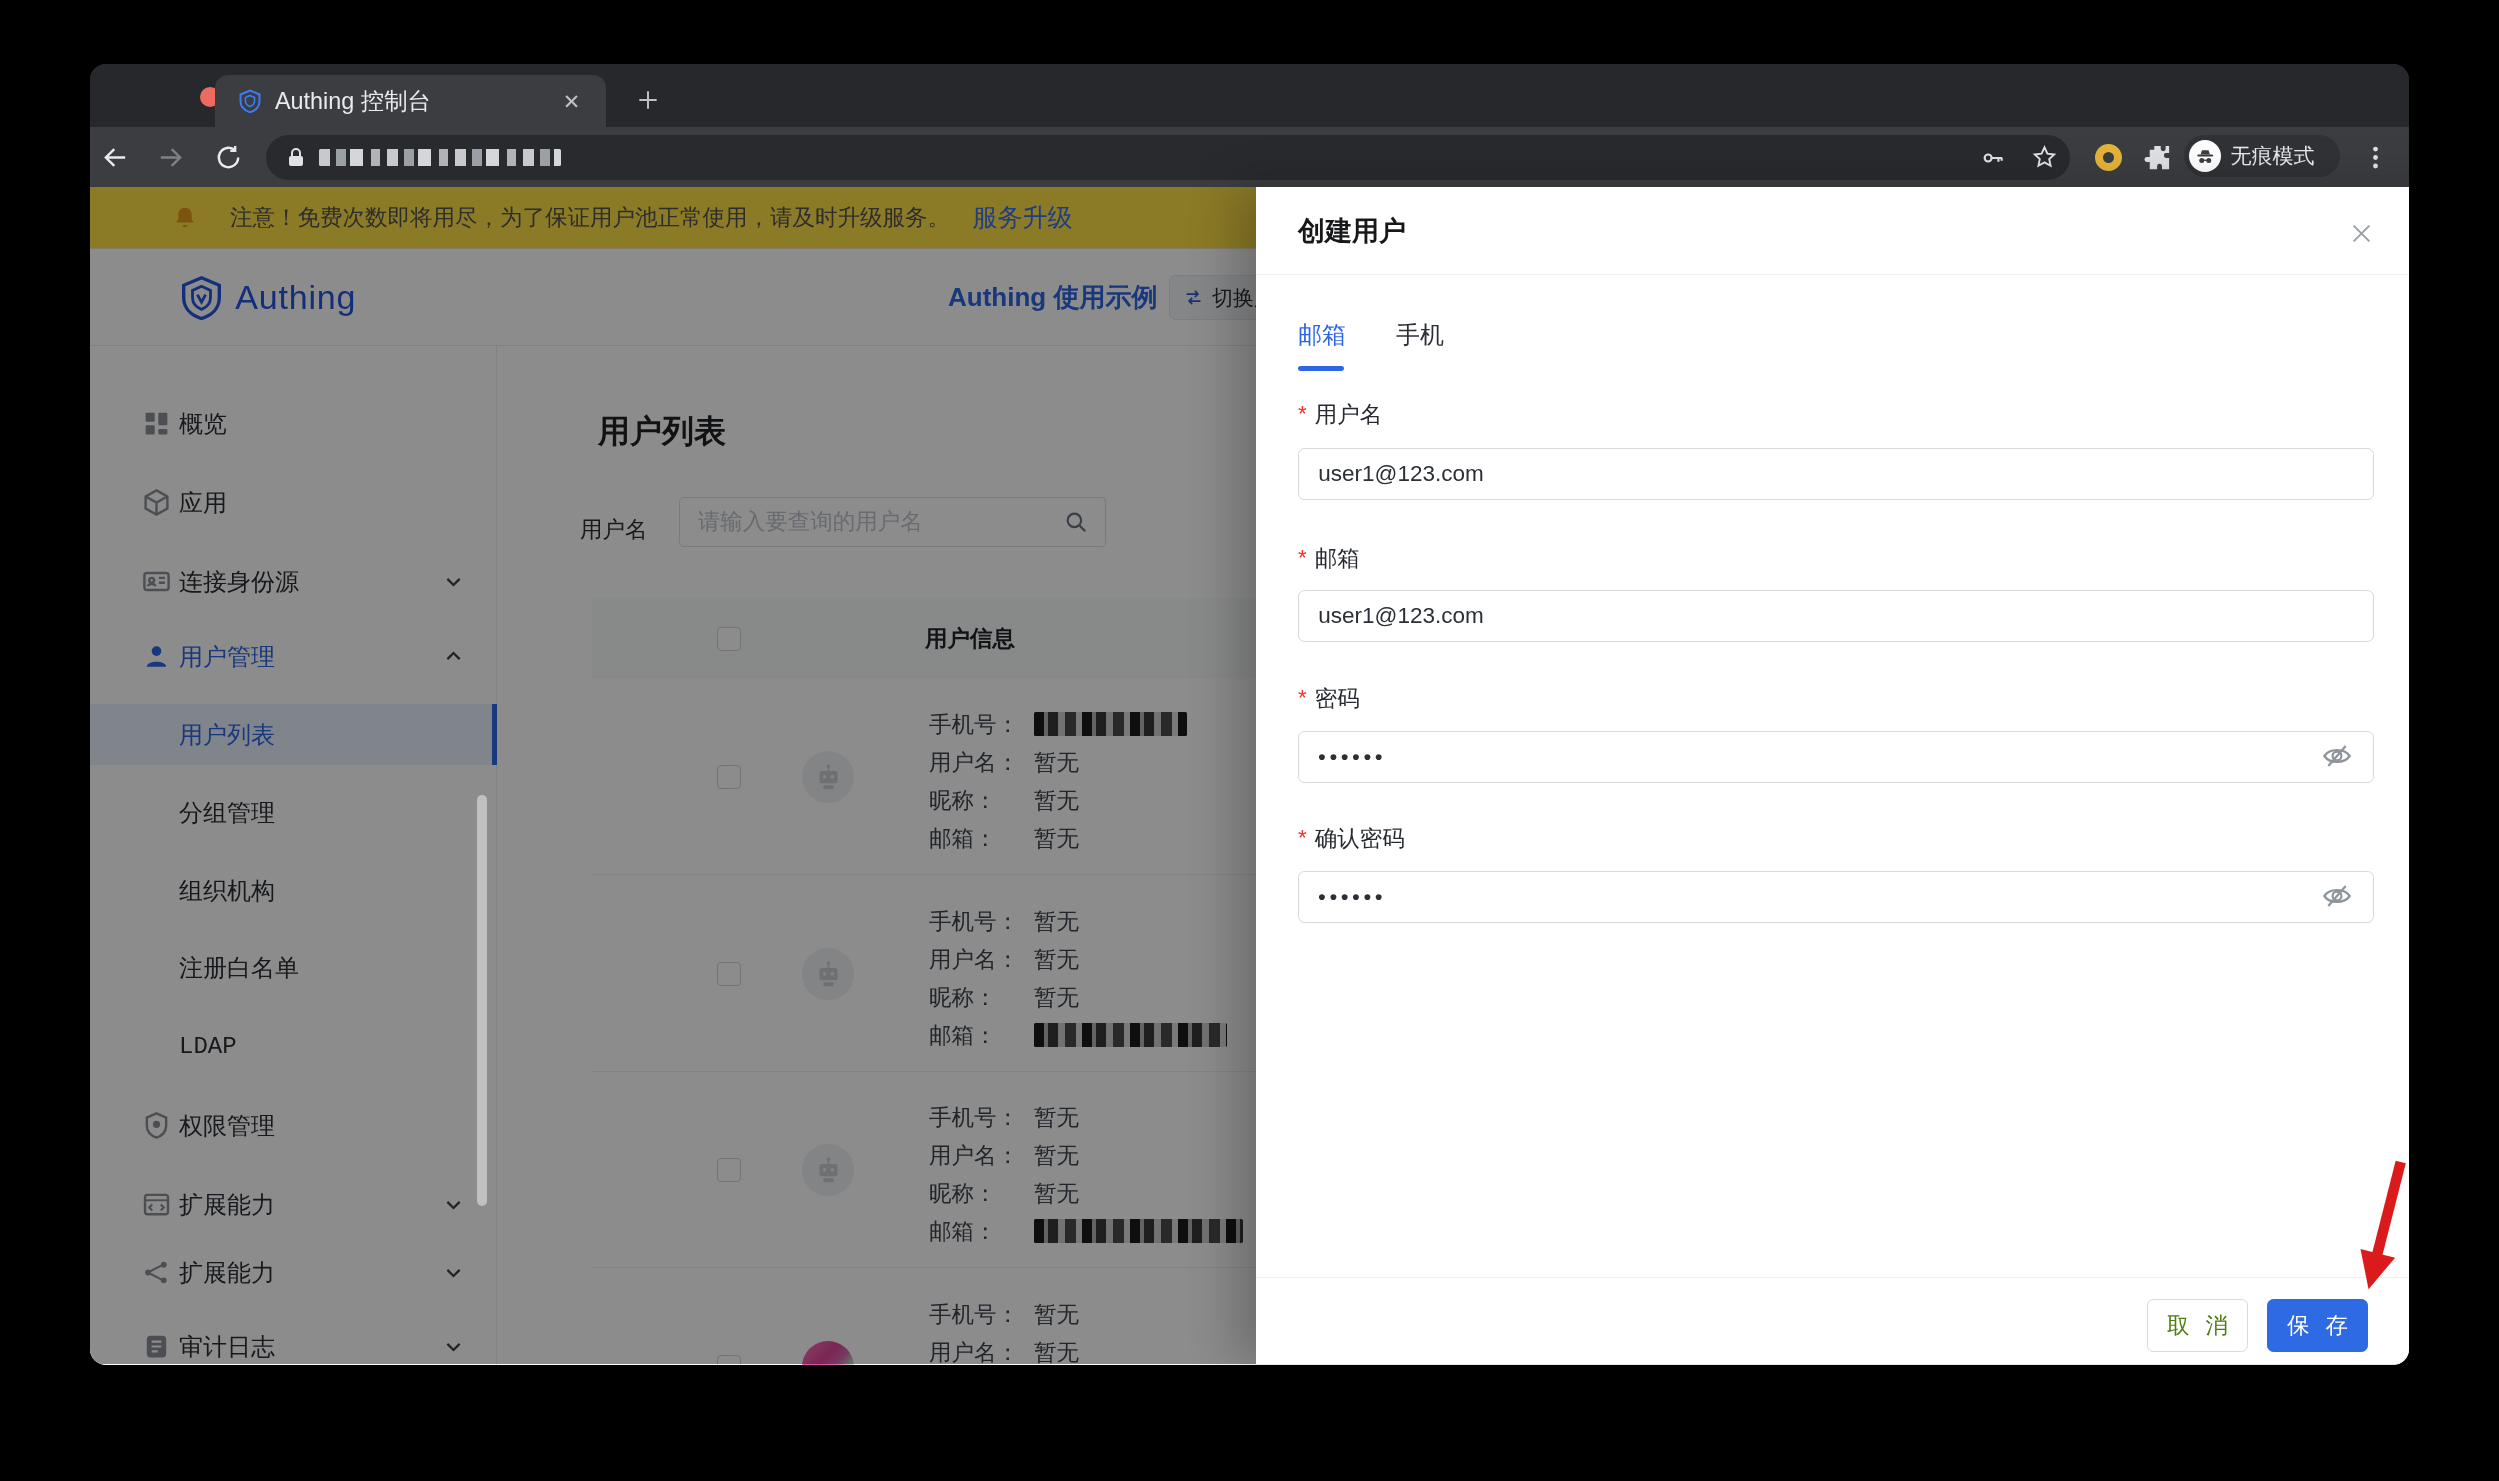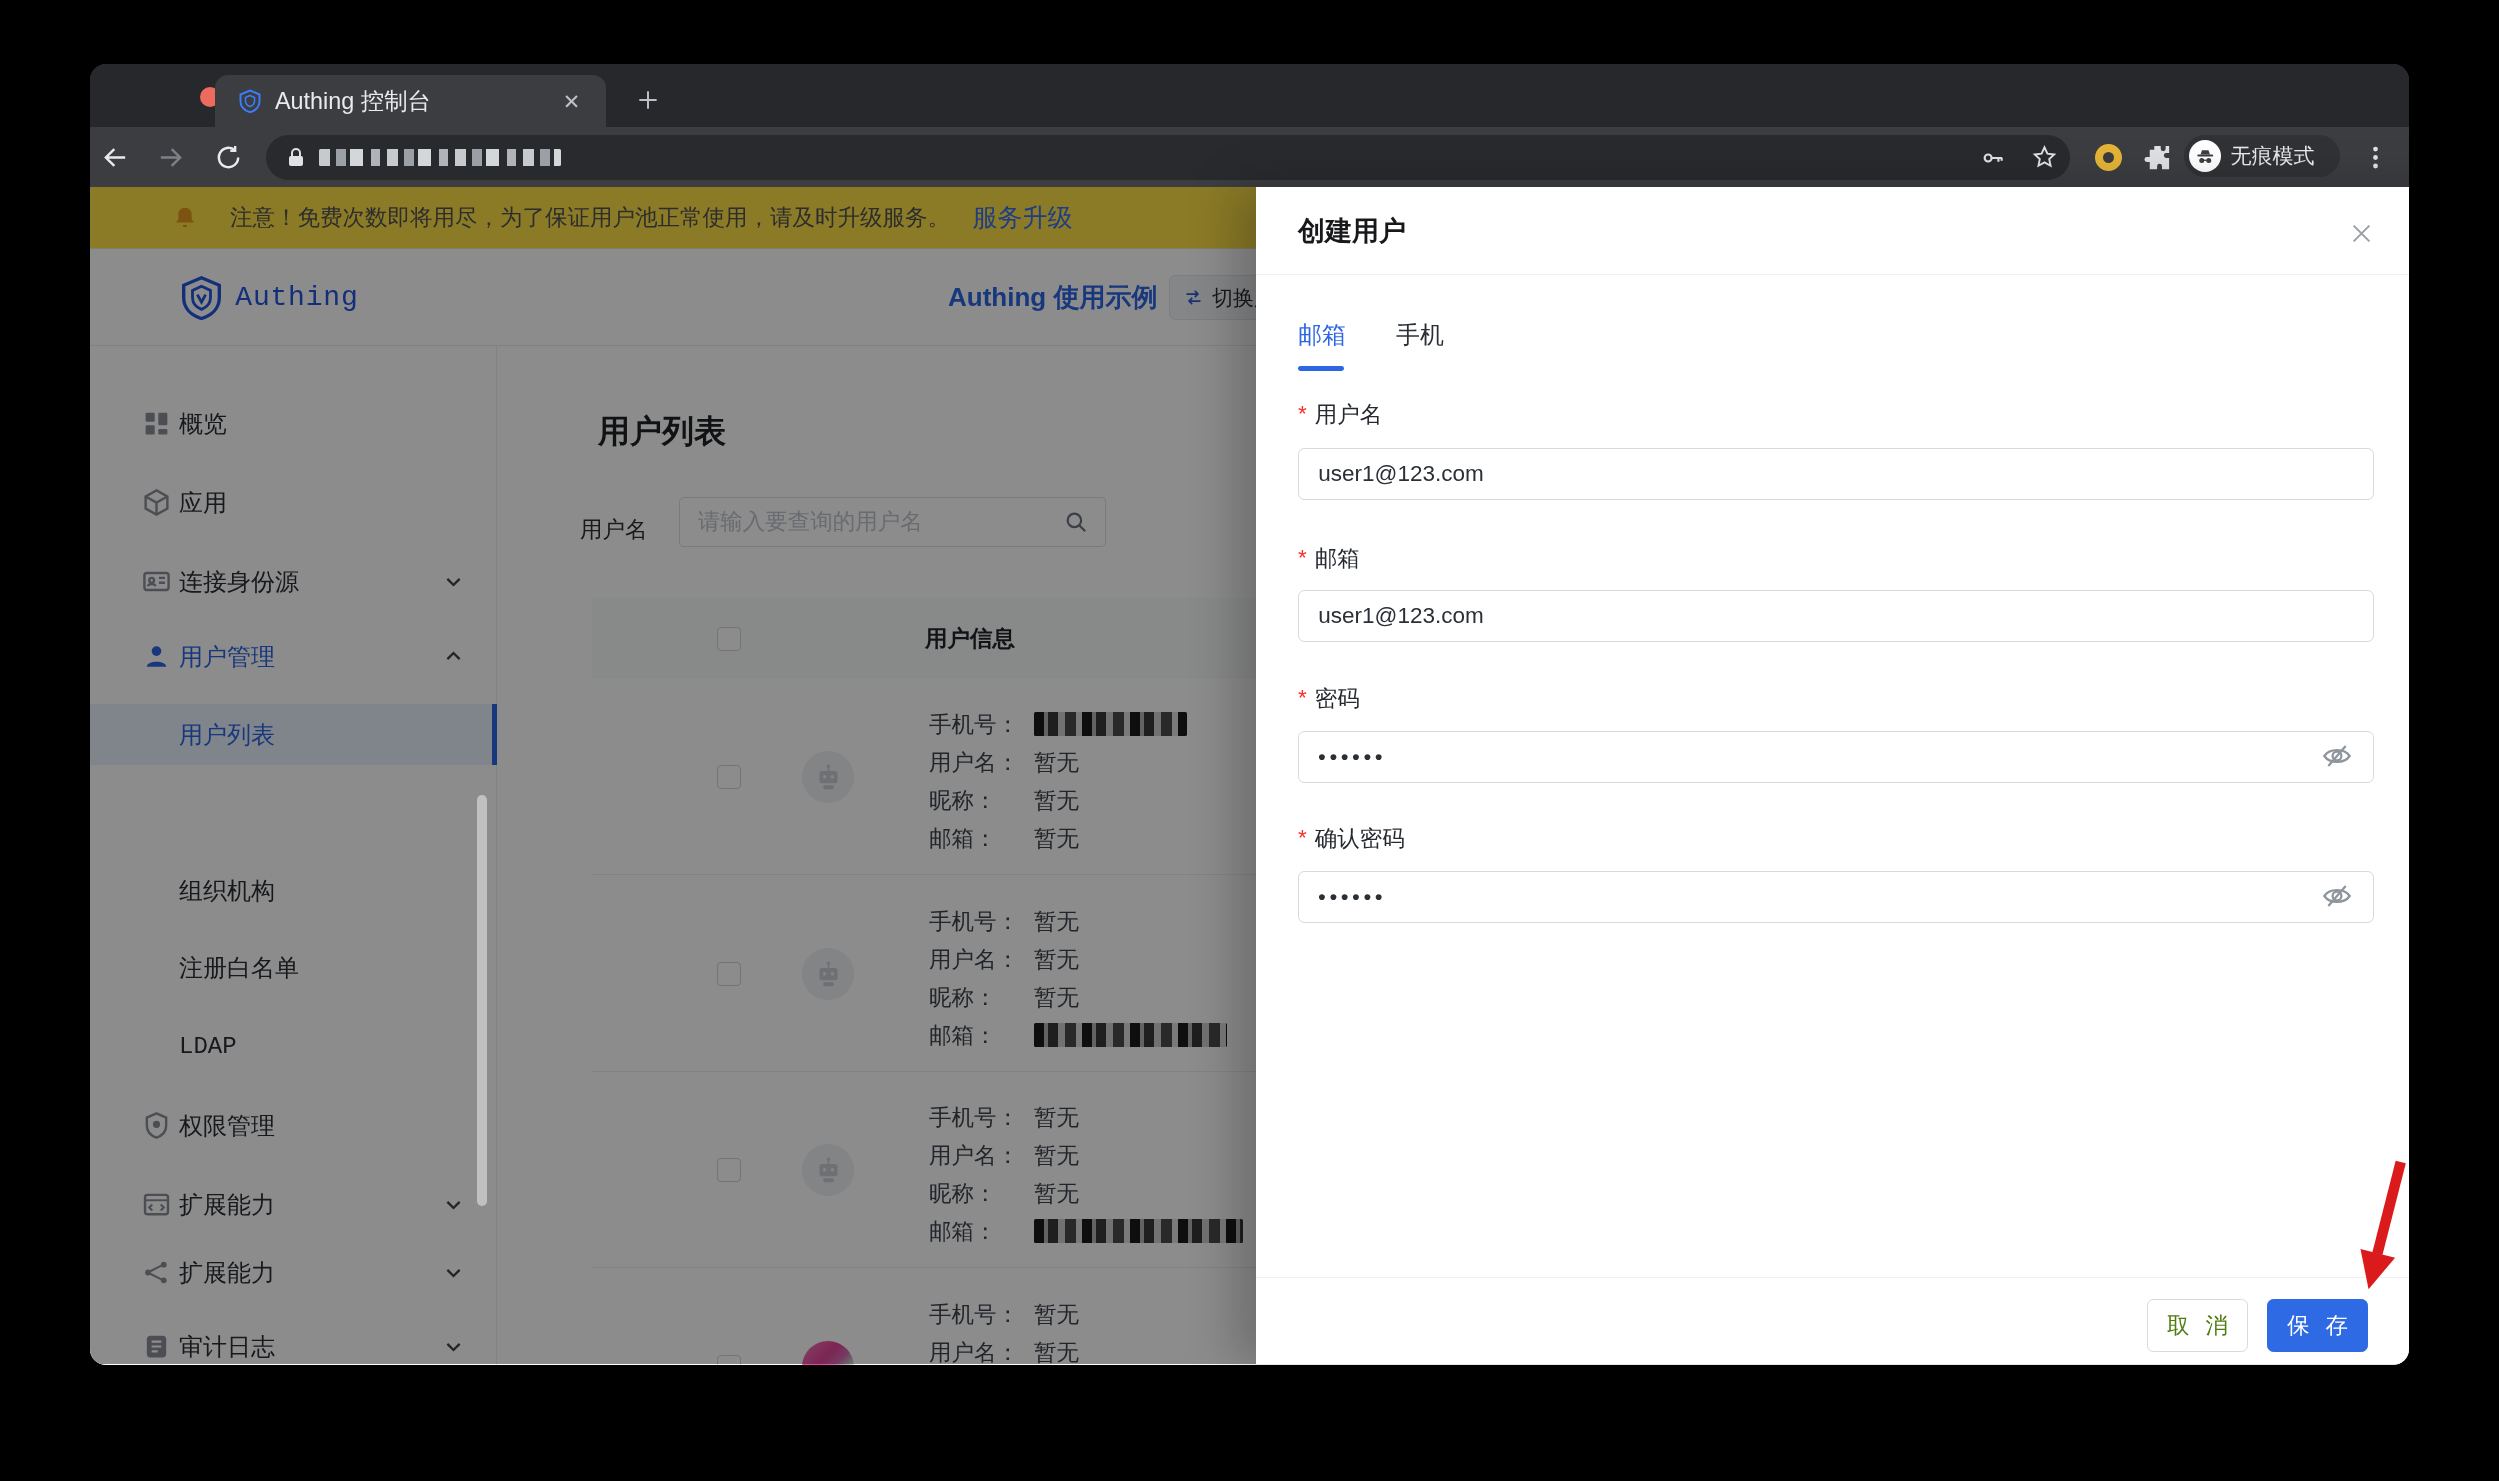--- a/index.html
+++ b/index.html
@@ -31,21 +31,21 @@
 
   
   .page { left:0; top:123px; width:2319px; height:1177px; background:#fff; }
 
   .banner { left:0; top:0; width:100%; height:62px; background:#fde047; border-bottom:0.8px solid #f0e4be; display:flex; align-items:center; }
   .banner-text { color:#525252; font-size:22.5px; margin-left:32px; }
   .banner-link { color:#3a6ff2; font-size:25px; margin-left:22.5px; }
 
   .appheader { left:0; top:62px; width:100%; height:97px; background:#fff; border-bottom:0.8px solid #ececec; }
   .brand { left:89px; top:0; height:97px; display:flex; align-items:center; gap:11.3px; color:#2457e0; }
-  .brand-name { font-size:28px; font-weight:500; letter-spacing:0.8px;font-family:Liberation Mono, monospace; }
+  .brand-name { font-size:34px; font-weight:500; letter-spacing:0.8px; }
   .workspace { left:858px; top:0; height:97px; display:flex; align-items:center; color:#2d66e4; font-size:26px; font-weight:700; }
   .switch-pill { left:1079px; top:26px; height:45px; width:193px; border-radius:6.4px; background:#f3f5f8; border:0.8px solid #e3e6eb; display:flex; align-items:center; gap:8px; padding-left:13px; color:#303133; font-size:21px; overflow:hidden; white-space:nowrap; }
 
   
   .sidebar { left:0; top:159px; width:407px; height:1019px; background:#fff; border-right:0.8px solid #ecedef; }
   .nav-item { left:0; width:407px; height:61px; display:flex; align-items:center; color:#2b2f36; font-size:24px; }
   .nav-item .nicon { position:absolute; left:52px; width:29px; height:29px; color:#8a8f99; }
   .nav-item .nlabel { position:absolute; left:89px;font-family:Liberation Mono, monospace; }
   .nav-item .chev { position:absolute; left:353px; width:21px; height:21px; color:#3c4046; }
   .nav-item.active { color:#2d66e4; }
@@ -271,20 +271,23 @@
         <span class="chev">
             <svg width="21" height="21" viewBox="0 0 24 24" fill="none" stroke="#3c4046" stroke-width="2.6">
               <path d="M5 15 l7 -7 7 7"></path>
             </svg>
           </span>
       </div>
       <div class="abs nav-item selected" style="top:358px">
         <span class="nlabel">用户列表</span>
         <span class="selbar"></span>
       </div>
+      <div class="abs nav-item" style="top:436px">
+        <span class="nlabel">分组管理</span>
+      </div>
       <div class="abs nav-item" style="top:514px">
         <span class="nlabel">组织机构</span>
       </div>
       <div class="abs nav-item" style="top:591px">
         <span class="nlabel">注册白名单</span>
       </div>
       <div class="abs nav-item" style="top:670px">
         <span class="nlabel">LDAP</span>
       </div>
       <div class="abs nav-item" style="top:749px">

